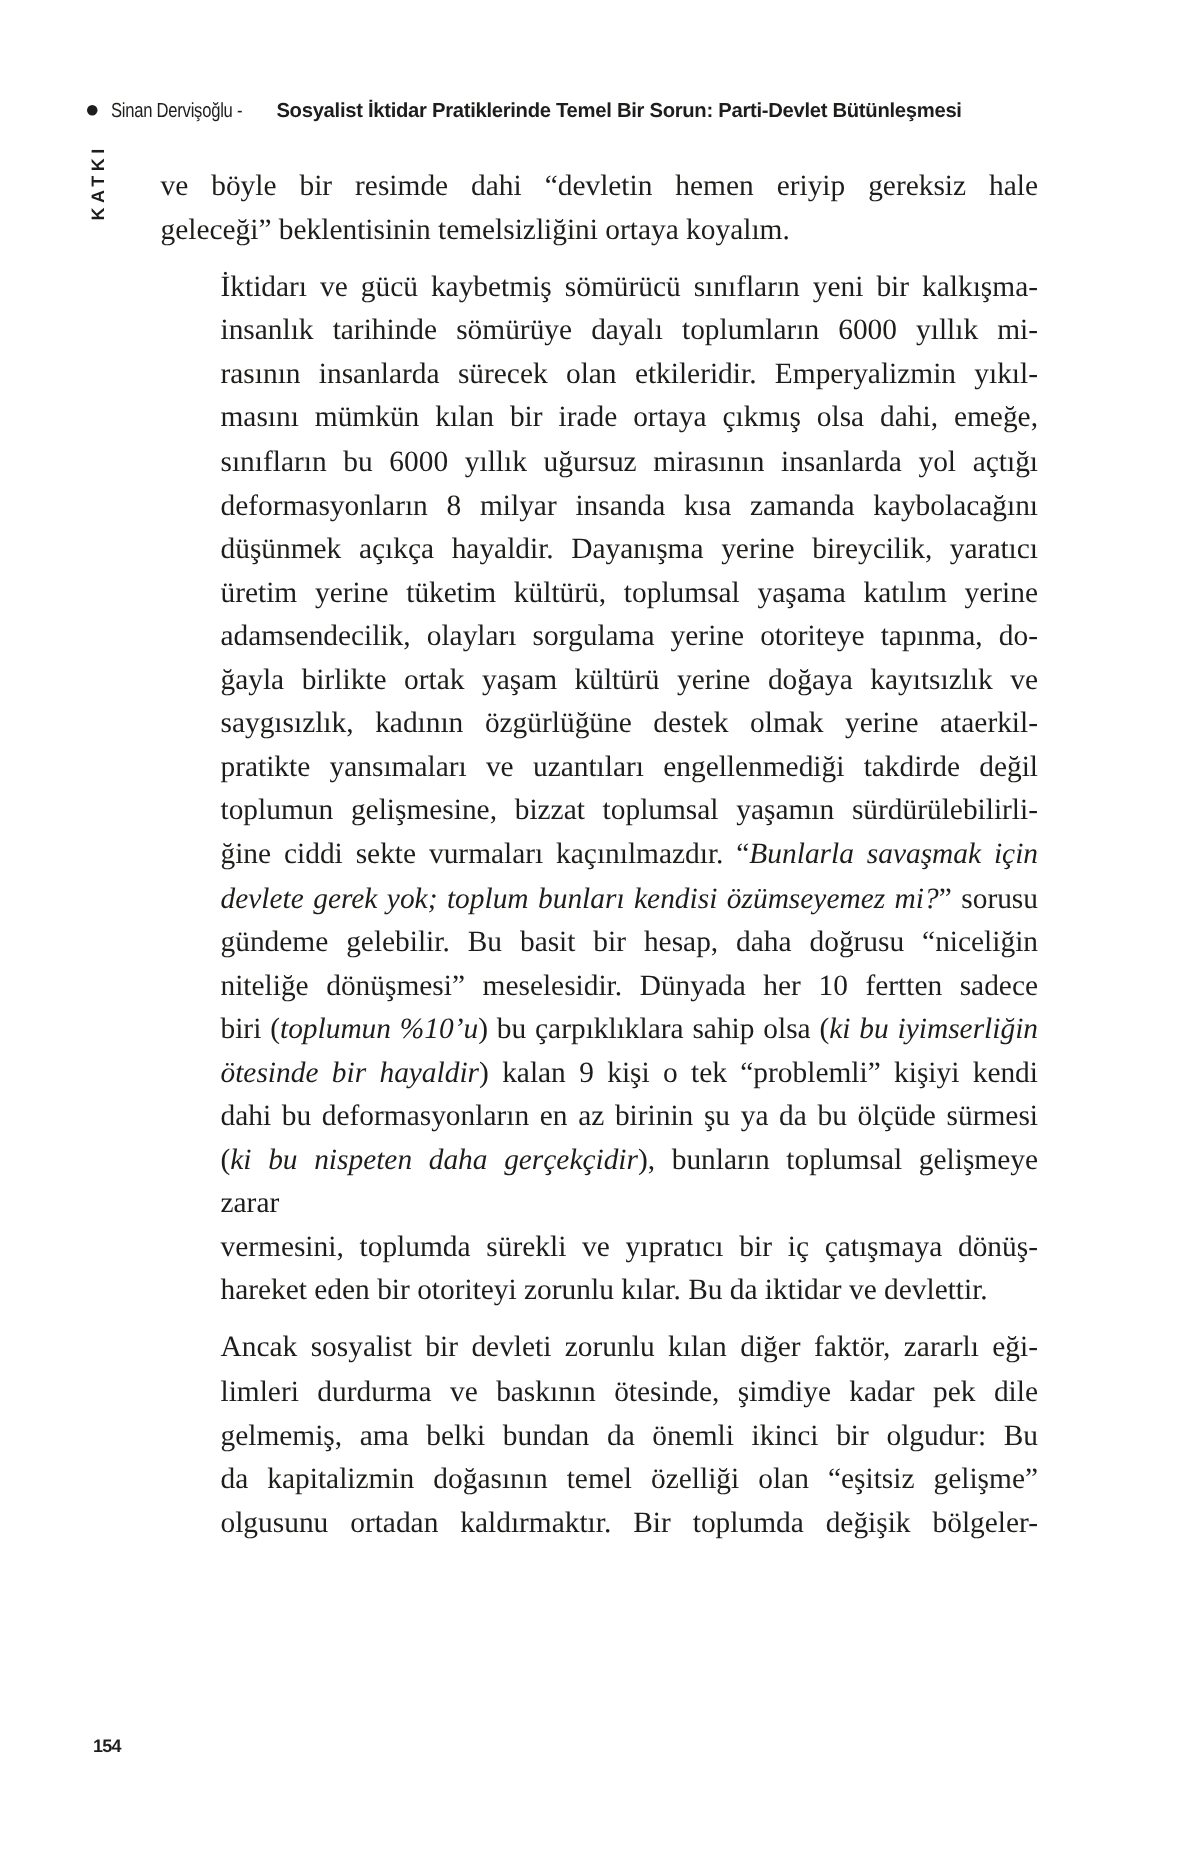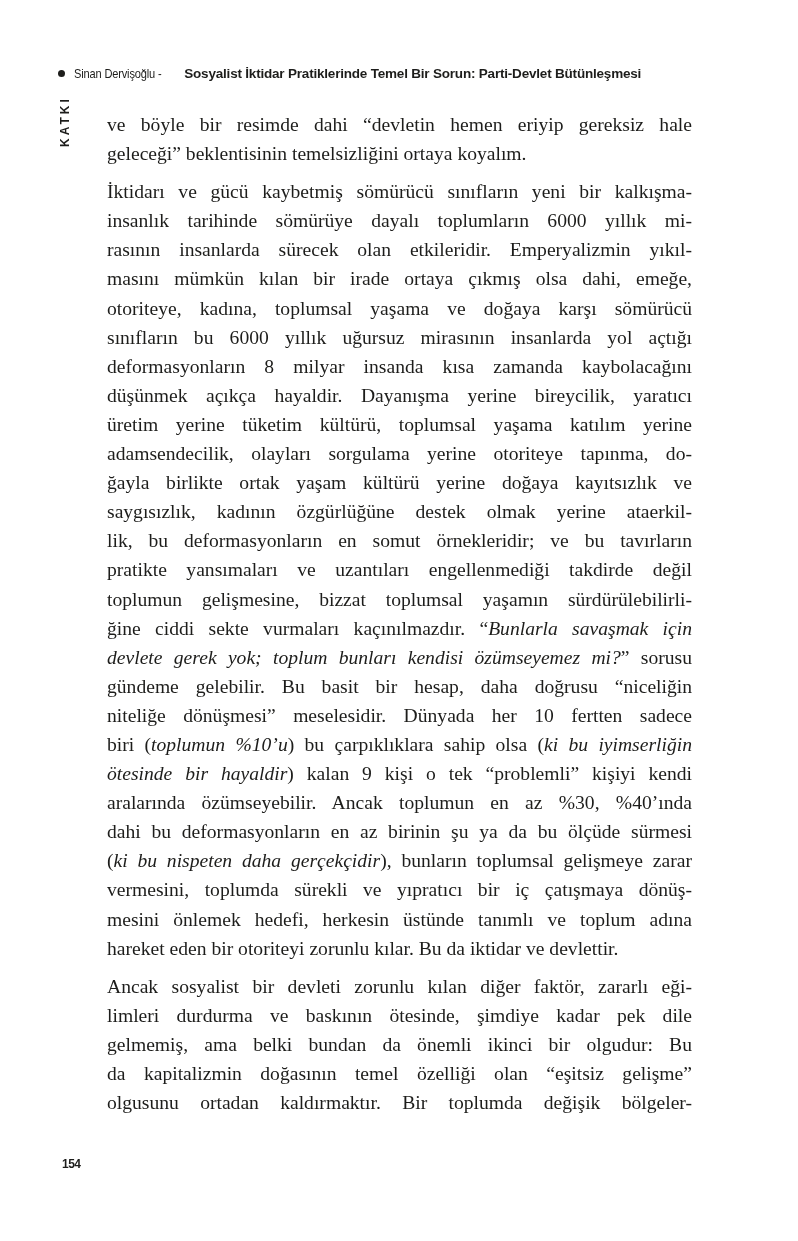--- a/index.html
+++ b/index.html
@@ -17,21 +17,21 @@
       font-family: "Liberation Sans", sans-serif; font-weight: bold; font-size: 12px;
       letter-spacing: 3px; writing-mode: vertical-rl; transform: rotate(180deg);
       display: flex; align-items: center; justify-content: center;
     }
     .body-text {
       position: absolute; left: 107px; top: 110px; width: 585px;
       font-family: "Liberation Serif", serif; font-size: 19.6px; line-height: 29.1px;
       text-align: justify; hyphens: manual;
     }
     .body-text p { margin: 0; text-indent: 0; }
-    .body-text p + p { margin-top: 9px; }
+    .body-text p + p { margin-top: 9px; margin-left: 40px; }
     .body-text em { font-style: italic; }
     .line { display: block; text-align: justify; text-align-last: justify; }
     .line.last { text-align-last: left; }
     .page-number {
       position: absolute; left: 38px; top: 1157px;
       font-family: "Liberation Sans", sans-serif; font-size: 12px; font-weight: bold; letter-spacing: -0.5px; margin-left: 24px;
     }
   </style>
 </head>
 <body>
@@ -45,42 +45,38 @@
 <div class="body-text">
   <p>
     <span class="line">ve böyle bir resimde dahi “devletin hemen eriyip gereksiz hale</span>
     <span class="line last">geleceği” beklentisinin temelsizliğini ortaya koyalım.</span>
   </p>
   <p>
     <span class="line">İktidarı ve gücü kaybetmiş sömürücü sınıfların yeni bir kalkışma-</span>
     <span class="line">insanlık tarihinde sömürüye dayalı toplumların 6000 yıllık mi-</span>
     <span class="line">rasının insanlarda sürecek olan etkileridir. Emperyalizmin yıkıl-</span>
     <span class="line">masını mümkün kılan bir irade ortaya çıkmış olsa dahi, emeğe,</span>
-    <span class="line">otoriteye, kadına, toplumsal yaşama ve doğaya karşı sömürücü</span>
     <span class="line">sınıfların bu 6000 yıllık uğursuz mirasının insanlarda yol açtığı</span>
     <span class="line">deformasyonların 8 milyar insanda kısa zamanda kaybolacağını</span>
     <span class="line">düşünmek açıkça hayaldir. Dayanışma yerine bireycilik, yaratıcı</span>
     <span class="line">üretim yerine tüketim kültürü, toplumsal yaşama katılım yerine</span>
     <span class="line">adamsendecilik, olayları sorgulama yerine otoriteye tapınma, do-</span>
     <span class="line">ğayla birlikte ortak yaşam kültürü yerine doğaya kayıtsızlık ve</span>
     <span class="line">saygısızlık, kadının özgürlüğüne destek olmak yerine ataerkil-</span>
-    <span class="line">lik, bu deformasyonların en somut örnekleridir; ve bu tavırların</span>
     <span class="line">pratikte yansımaları ve uzantıları engellenmediği takdirde değil</span>
     <span class="line">toplumun gelişmesine, bizzat toplumsal yaşamın sürdürülebilirli-</span>
     <span class="line"><span>ğine ciddi sekte vurmaları kaçınılmazdır. “</span><em>Bunlarla savaşmak için</em></span>
     <span class="line"><em>devlete gerek yok; toplum bunları kendisi özümseyemez mi?</em><span>” sorusu</span></span>
     <span class="line">gündeme gelebilir. Bu basit bir hesap, daha doğrusu “niceliğin</span>
     <span class="line">niteliğe dönüşmesi” meselesidir. Dünyada her 10 fertten sadece</span>
     <span class="line"><span>biri (</span><em>toplumun %10’u</em><span>) bu çarpıklıklara sahip olsa (</span><em>ki bu iyimserliğin</em></span>
     <span class="line"><em>ötesinde bir hayaldir</em><span>) kalan 9 kişi o tek “problemli” kişiyi kendi</span></span>
-    <span class="line">aralarında özümseyebilir. Ancak toplumun en az %30, %40’ında</span>
     <span class="line">dahi bu deformasyonların en az birinin şu ya da bu ölçüde sürmesi</span>
     <span class="line"><span>(</span><em>ki bu nispeten daha gerçekçidir</em><span>), bunların toplumsal gelişmeye zarar</span></span>
     <span class="line">vermesini, toplumda sürekli ve yıpratıcı bir iç çatışmaya dönüş-</span>
-    <span class="line">mesini önlemek hedefi, herkesin üstünde tanımlı ve toplum adına</span>
     <span class="line last">hareket eden bir otoriteyi zorunlu kılar. Bu da iktidar ve devlettir.</span>
   </p>
   <p>
     <span class="line">Ancak sosyalist bir devleti zorunlu kılan diğer faktör, zararlı eği-</span>
     <span class="line">limleri durdurma ve baskının ötesinde, şimdiye kadar pek dile</span>
     <span class="line">gelmemiş, ama belki bundan da önemli ikinci bir olgudur: Bu</span>
     <span class="line">da kapitalizmin doğasının temel özelliği olan “eşitsiz gelişme”</span>
     <span class="line">olgusunu ortadan kaldırmaktır. Bir toplumda değişik bölgeler-</span>
   </p>
 </div>

